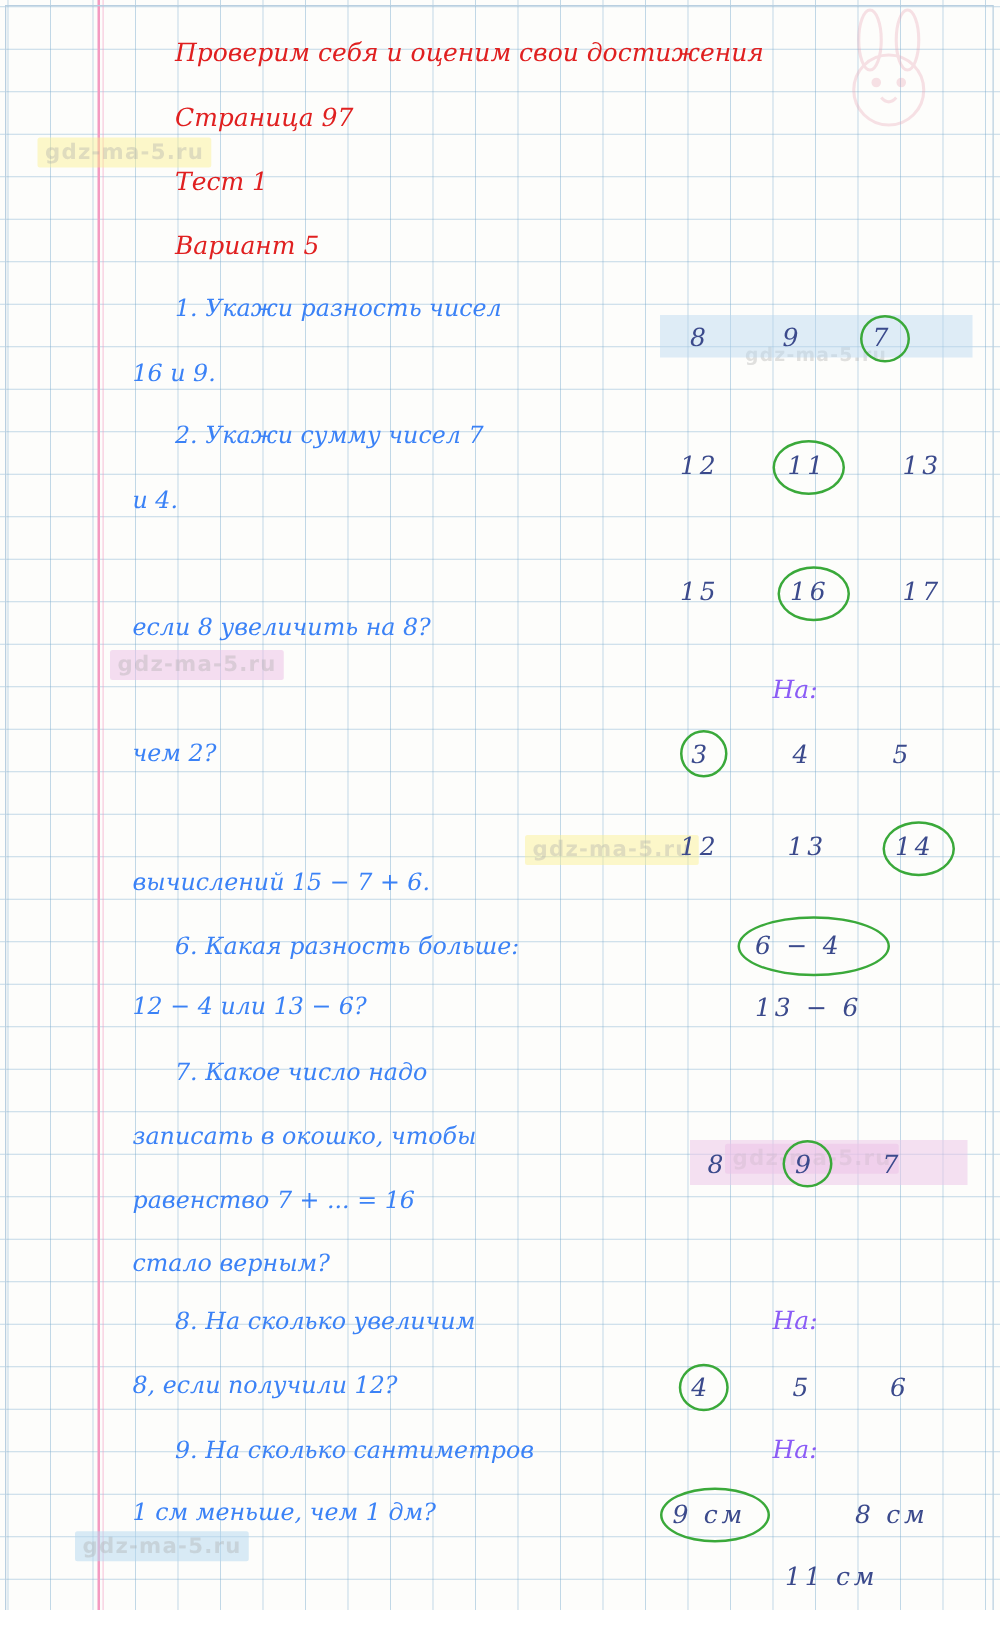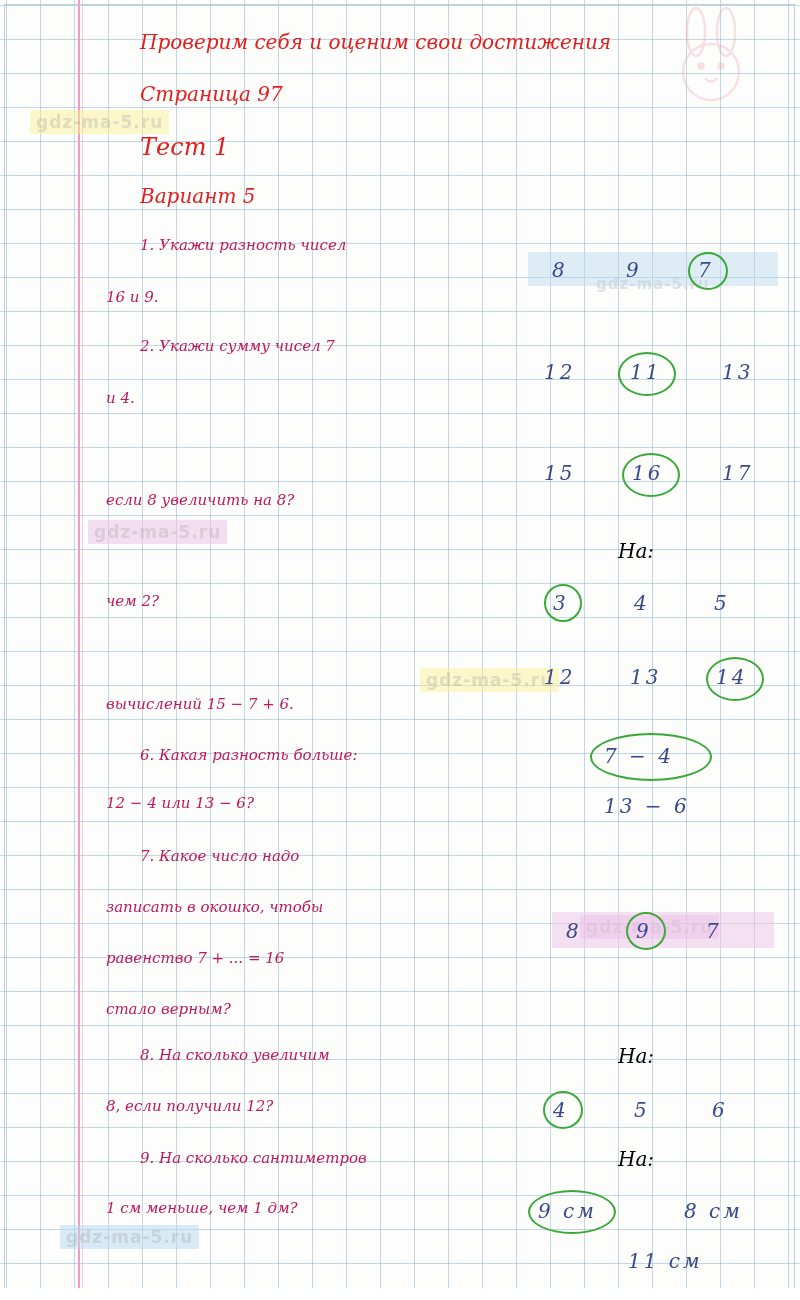--- a/index.html
+++ b/index.html
@@ -54,22 +54,22 @@
   .wm-blue{background:rgba(180,215,240,.5);padding:2px 6px;border-radius:2px;}
   .wm-pink{background:rgba(235,190,230,.5);padding:2px 6px;border-radius:2px;}
   
   #bunny{
     position:absolute;right:28px;top:6px;width:120px;height:110px;opacity:.30;
   }
   
   .hand{
     font-family:"DejaVu Serif", serif;
     font-style:italic;
-    color:#be185d;
-    font-size:15px;
+    color:#3b82f6;
+    font-size:19px;
     white-space:nowrap;
     position:absolute;
     text-align:right;
   }
   .red{
     font-family:"DejaVu Serif", serif;
     font-style:italic;
     color:#e02020;
     font-size:19px;
     white-space:nowrap;
@@ -80,21 +80,21 @@
     font-style:italic;
     color:#3b4a8c;
     font-size:20px;
     letter-spacing:3px;
     position:absolute;
     white-space:nowrap;
   }
   .na{
     font-family:"DejaVu Serif", serif;
     font-style:italic;
-    color:#000000;
+    color:#8b5cf6;
     font-size:20px;
     position:absolute;
     white-space:nowrap;
   }
   
   .circle{
     position:absolute;
     border:2px solid #3aa93a;
     border-radius:50%;
     pointer-events:none;
@@ -115,21 +115,21 @@
       <ellipse cx="74" cy="26" rx="9" ry="24"></ellipse>
       <circle cx="59" cy="66" r="28"></circle>
       <circle cx="49" cy="60" r="2.6" fill="#e8a0b0"></circle>
       <circle cx="69" cy="60" r="2.6" fill="#e8a0b0"></circle>
       <path d="M53 72 q6 7 12 0"></path>
     </g>
   </svg>
 
   <div class="red" style="left:140px;top:30px;font-size:20px;">Проверим себя и оценим свои достижения</div>
   <div class="red" style="left:140px;top:82px;font-size:20px;">Страница 97</div>
-  <div class="red" style="left:140px;top:133px;font-size:24px;">Тест 1</div>
+  <div class="red" style="left:140px;top:133px;font-size:20px;">Тест 1</div>
   <div class="red" style="left:140px;top:184px;font-size:20px;">Вариант 5</div>
 
   <div class="wm wm-yellow" style="left:30px;top:110px;font-size:17px;">gdz-ma-5.ru</div>
   <div class="wm" style="left:596px;top:275px;font-size:15px;">gdz-ma-5.ru</div>
   <div class="wm wm-pink" style="left:88px;top:520px;font-size:17px;">gdz-ma-5.ru</div>
   <div class="wm wm-yellow" style="left:420px;top:668px;font-size:17px;">gdz-ma-5.ru</div>
   <div class="wm wm-pink" style="left:580px;top:915px;font-size:17px;">gdz-ma-5.ru</div>
   <div class="wm wm-blue" style="left:60px;top:1225px;font-size:17px;">gdz-ma-5.ru</div>
 
   <div style="position:absolute;left:528px;top:252px;width:250px;height:34px;background:rgba(185,215,240,.45);"></div>
@@ -163,21 +163,21 @@
   <div class="circle" style="left:544px;top:584px;width:34px;height:34px;"></div>
 
   <div class="hand" style="left:106px;top:695px;">вычислений 15 − 7 + 6.</div>
   <div class="ans" style="left:544px;top:665px;">12</div>
   <div class="ans" style="left:630px;top:665px;">13</div>
   <div class="ans" style="left:716px;top:665px;">14</div>
   <div class="circle" style="left:706px;top:657px;width:54px;height:40px;"></div>
 
   <div class="hand" style="left:140px;top:746px;">6. Какая разность больше:</div>
   <div class="hand" style="left:106px;top:794px;">12 − 4 или 13 − 6?</div>
-  <div class="ans" style="left:604px;top:744px;">7 − 4</div>
+  <div class="ans" style="left:604px;top:744px;">6 − 4</div>
   <div class="ans" style="left:604px;top:794px;">13 − 6</div>
   <div class="circle" style="left:590px;top:733px;width:118px;height:44px;"></div>
 
   <div class="hand" style="left:140px;top:847px;">7. Какое число надо</div>
   <div class="hand" style="left:106px;top:898px;">записать в окошко, чтобы</div>
   <div class="hand" style="left:106px;top:949px;">равенство 7 + ... = 16</div>
   <div class="hand" style="left:106px;top:1000px;">стало верным?</div>
   <div class="ans" style="left:566px;top:919px;">8</div>
   <div class="ans" style="left:636px;top:919px;">9</div>
   <div class="ans" style="left:706px;top:919px;">7</div>

